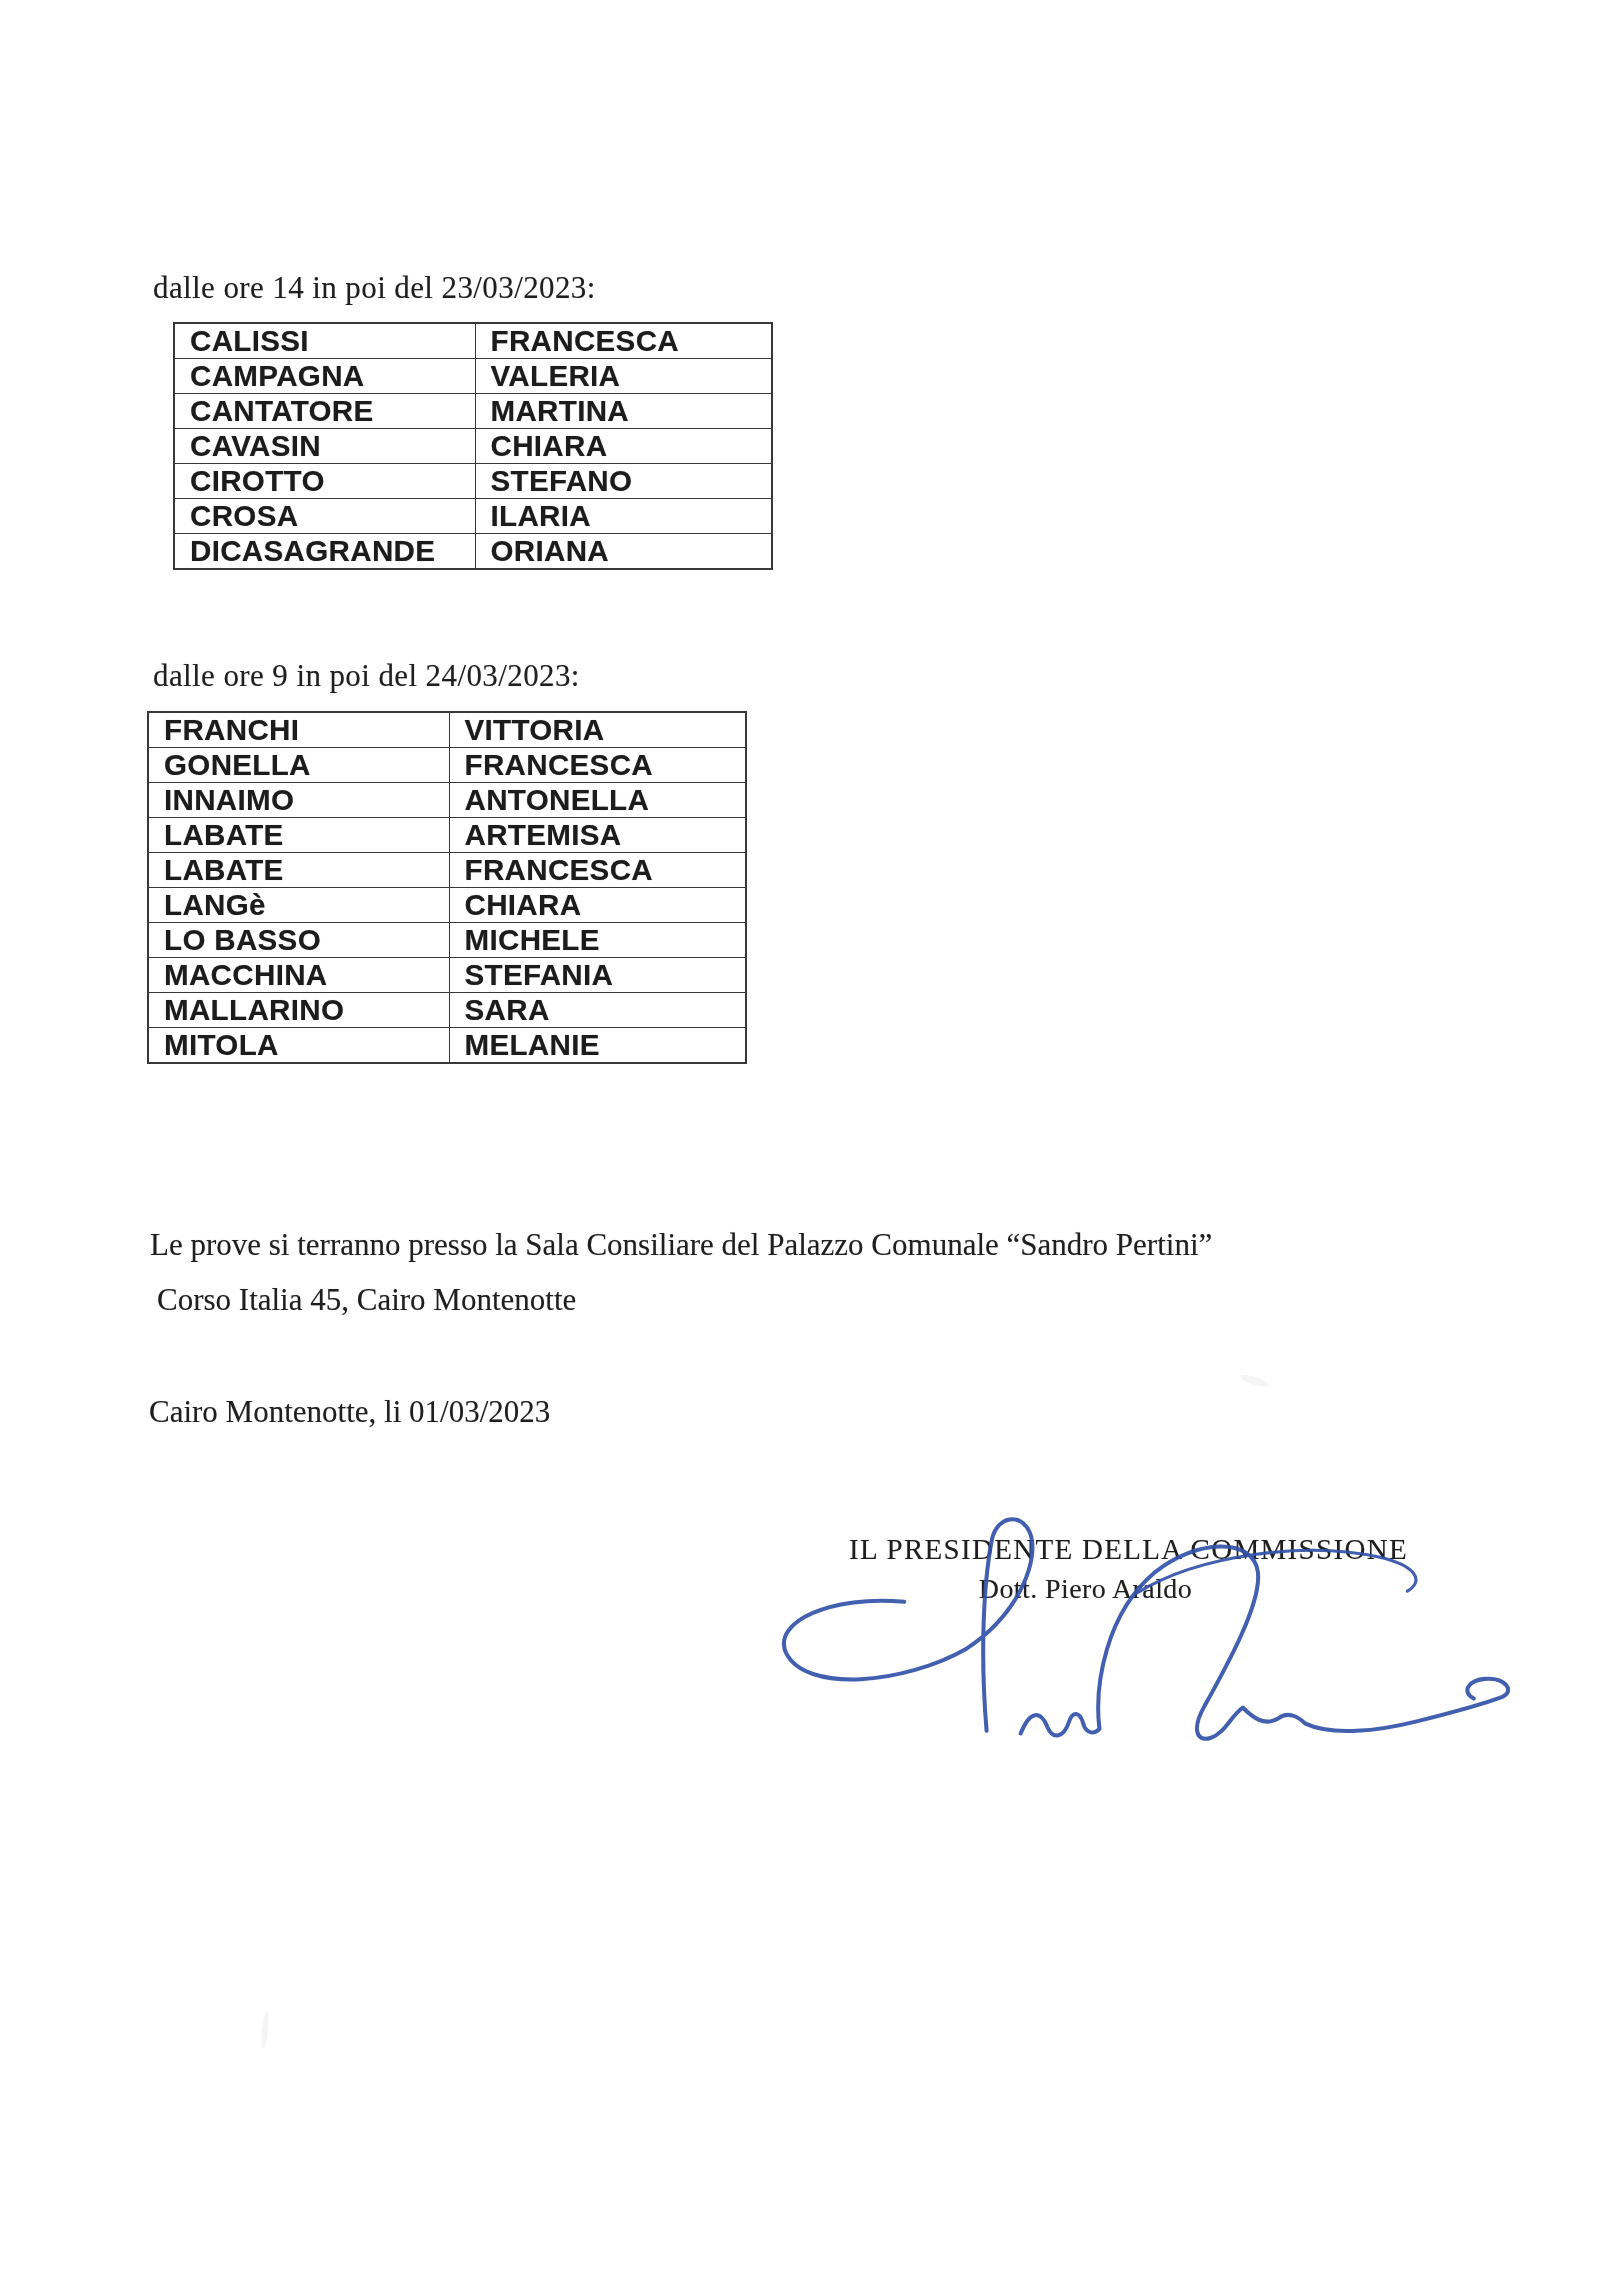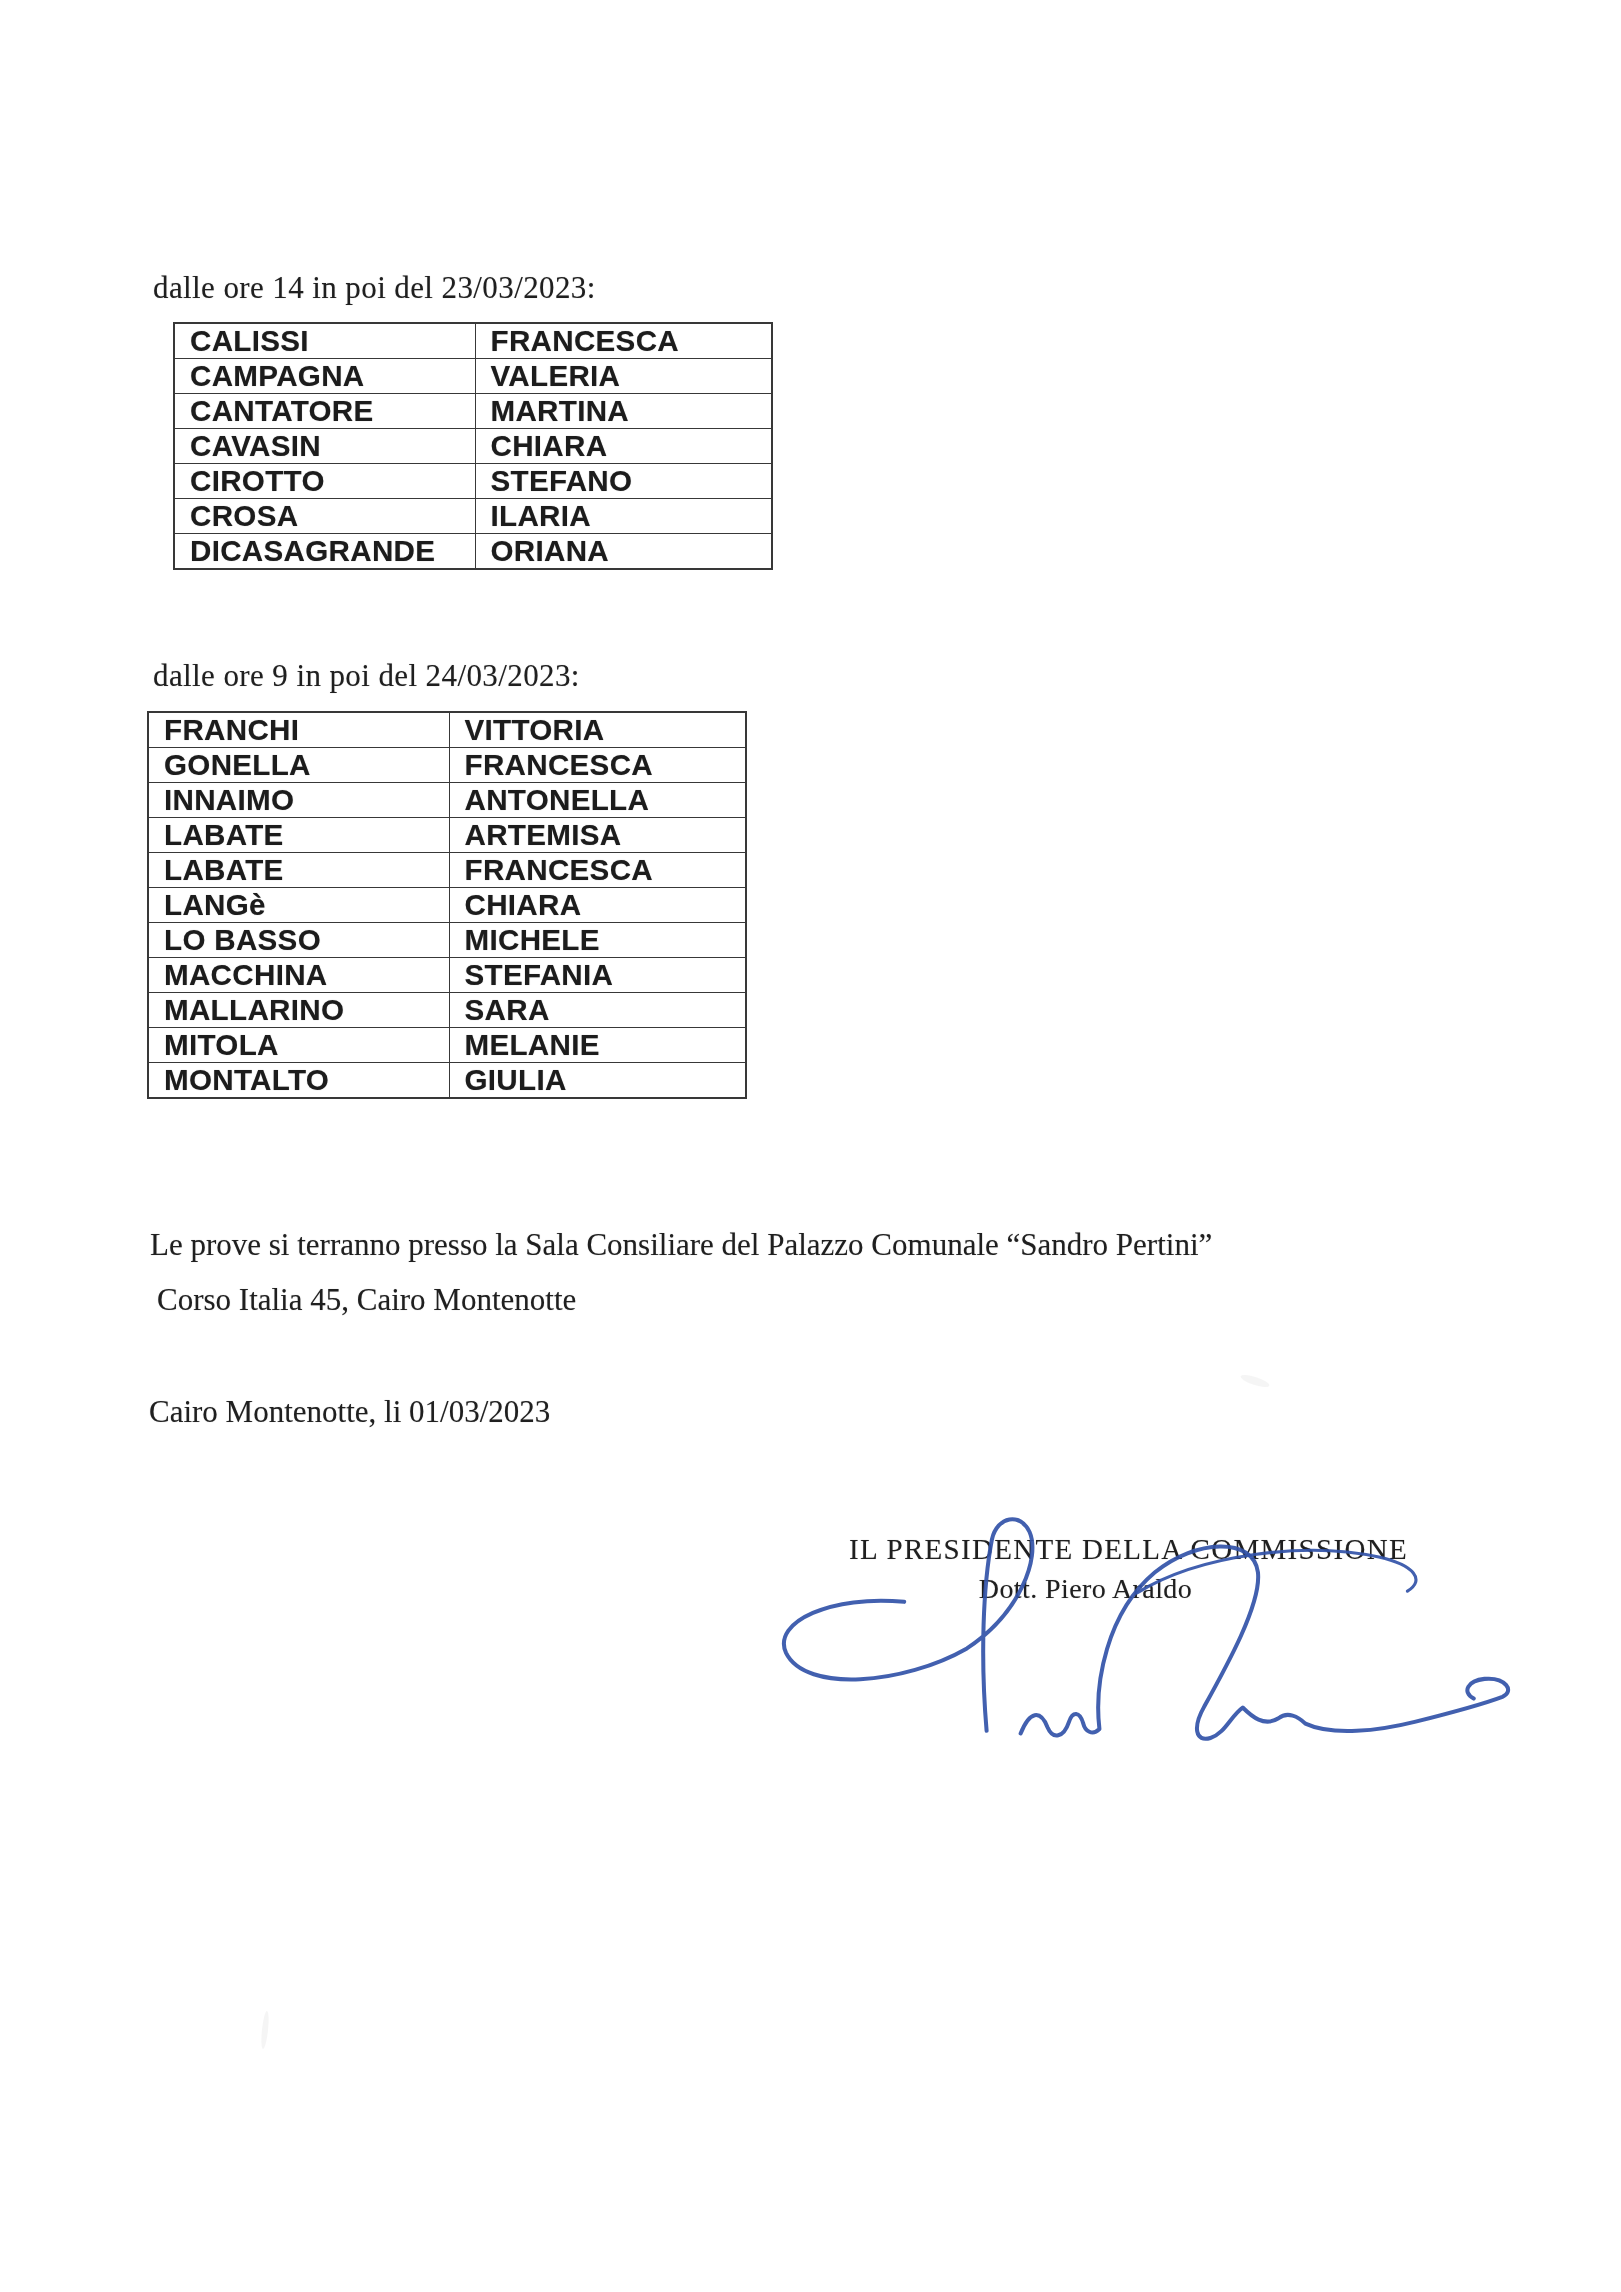--- a/index.html
+++ b/index.html
@@ -192,24 +192,20 @@
           <td>STEFANIA</td>
         </tr>
         <tr>
           <td>MALLARINO</td>
           <td>SARA</td>
         </tr>
         <tr>
           <td>MITOLA</td>
           <td>MELANIE</td>
         </tr>
-        <tr>
-          <td>MONTALTO</td>
-          <td>GIULIA</td>
-        </tr>
       </tbody>
   </table>
 
   <p class="bodyline" id="venue1">Le prove si terranno presso la Sala Consiliare del Palazzo Comunale “Sandro Pertini”</p>
 
   <p class="bodyline" id="venue2">Corso Italia 45, Cairo Montenotte</p>
 
   <p class="bodyline" id="dateline">Cairo Montenotte, li 01/03/2023</p>
 
   <div class="sigblock">

